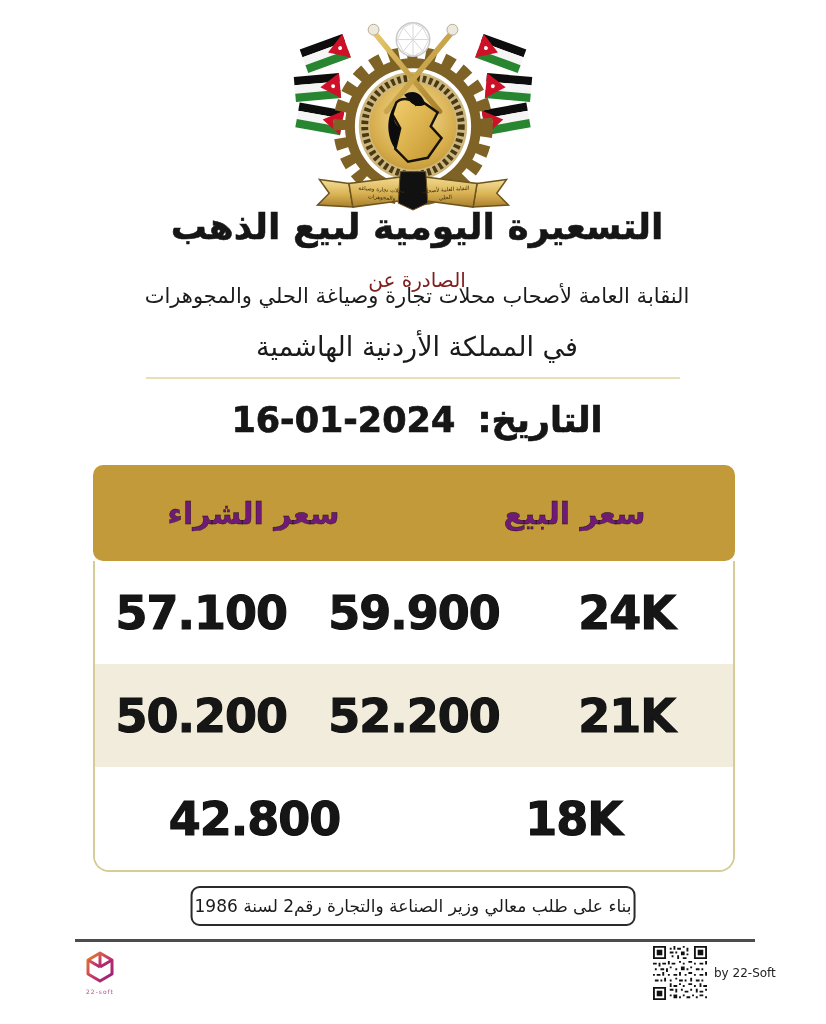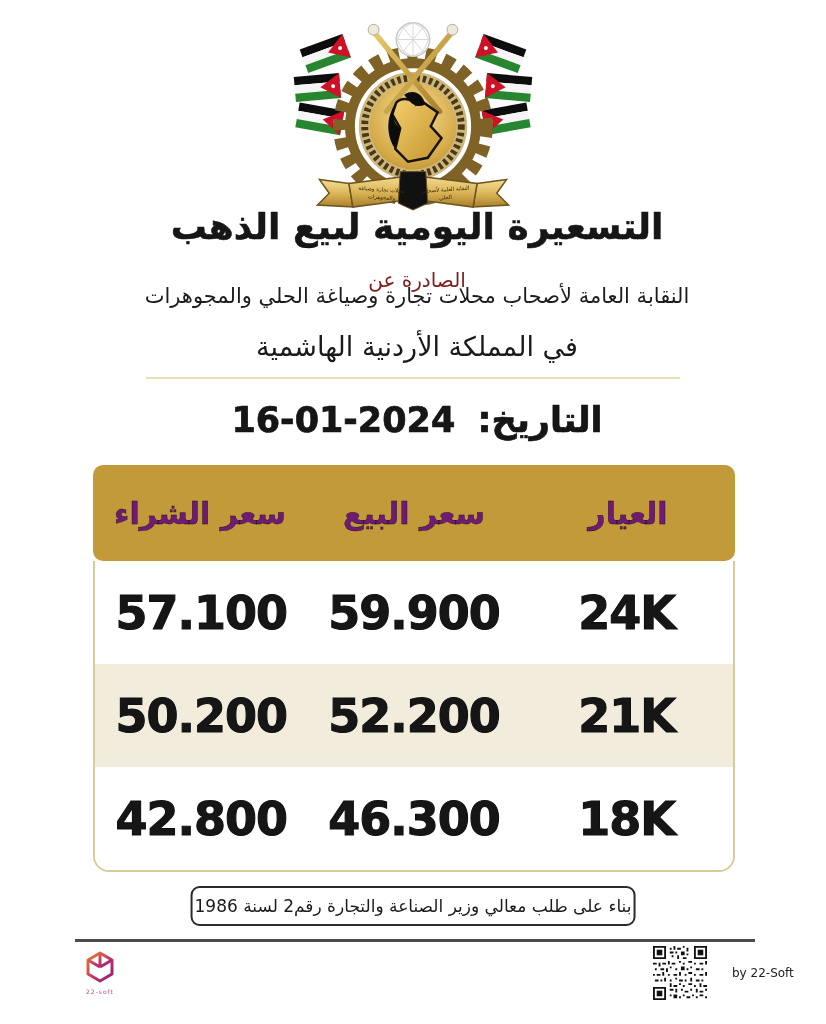--- a/index.html
+++ b/index.html
@@ -31,21 +31,21 @@
 
   .note-box { position:absolute; top:886px; left:50%; transform:translateX(-50%);
               border:2px solid #2b2b2b; border-radius:9px; padding:8px 2px;
               font-size:17px; white-space:nowrap; color:#1b1b1b; background:#fff; }
 
   .foot-line { position:absolute; top:939px; left:75px; width:680px; height:3px; background:#4c4c4c; }
 
   .brand { position:absolute; top:950px; left:76px; width:48px; text-align:center; }
   .brand-caption { font-size:6px; color:#A8538E; letter-spacing:1px; direction:ltr; }
 
-  .qr-block { position:absolute; top:946px; left:653px; display:flex; align-items:center; gap:25px; direction:ltr; }
+  .qr-block { position:absolute; top:946px; left:653px; display:flex; align-items:center; gap:7px; direction:ltr; }
   .qr-credit { font-size:12px; color:#222; }
 </style>
 </head>
 <body>
 
 <div class="page">
 
   <svg class="emblem" viewBox="0 0 250 205" aria-hidden="true">
     <defs>
       <radialGradient id="gIn" cx="50%" cy="38%" r="72%">
@@ -137,38 +137,36 @@
   <div class="abs-center region">في المملكة الأردنية الهاشمية</div>
   <div class="divider"></div>
 
   <div class="abs-center date-line">
     <span>التاريخ:</span>
     <span class="date-value">16-01-2024</span>
   </div>
 
   <div class="price-table">
     <div class="table-header">
-      <div class="th">العيار</div>
       <div class="th">سعر البيع</div>
       <div class="th">سعر الشراء</div>
     </div>
     <div class="table-body">
       <div class="tr row-white">
         <div class="td">24K</div>
         <div class="td">59.900</div>
         <div class="td">57.100</div>
       </div>
       <div class="tr row-beige">
         <div class="td">21K</div>
         <div class="td">52.200</div>
         <div class="td">50.200</div>
       </div>
       <div class="tr row-white">
         <div class="td">18K</div>
-        <div class="td">46.300</div>
         <div class="td">42.800</div>
       </div>
     </div>
   </div>
 
   <div class="note-box">بناء على طلب معالي وزير الصناعة والتجارة رقم2 لسنة 1986</div>
 
   <div class="foot-line"></div>
 
   <div class="brand">

